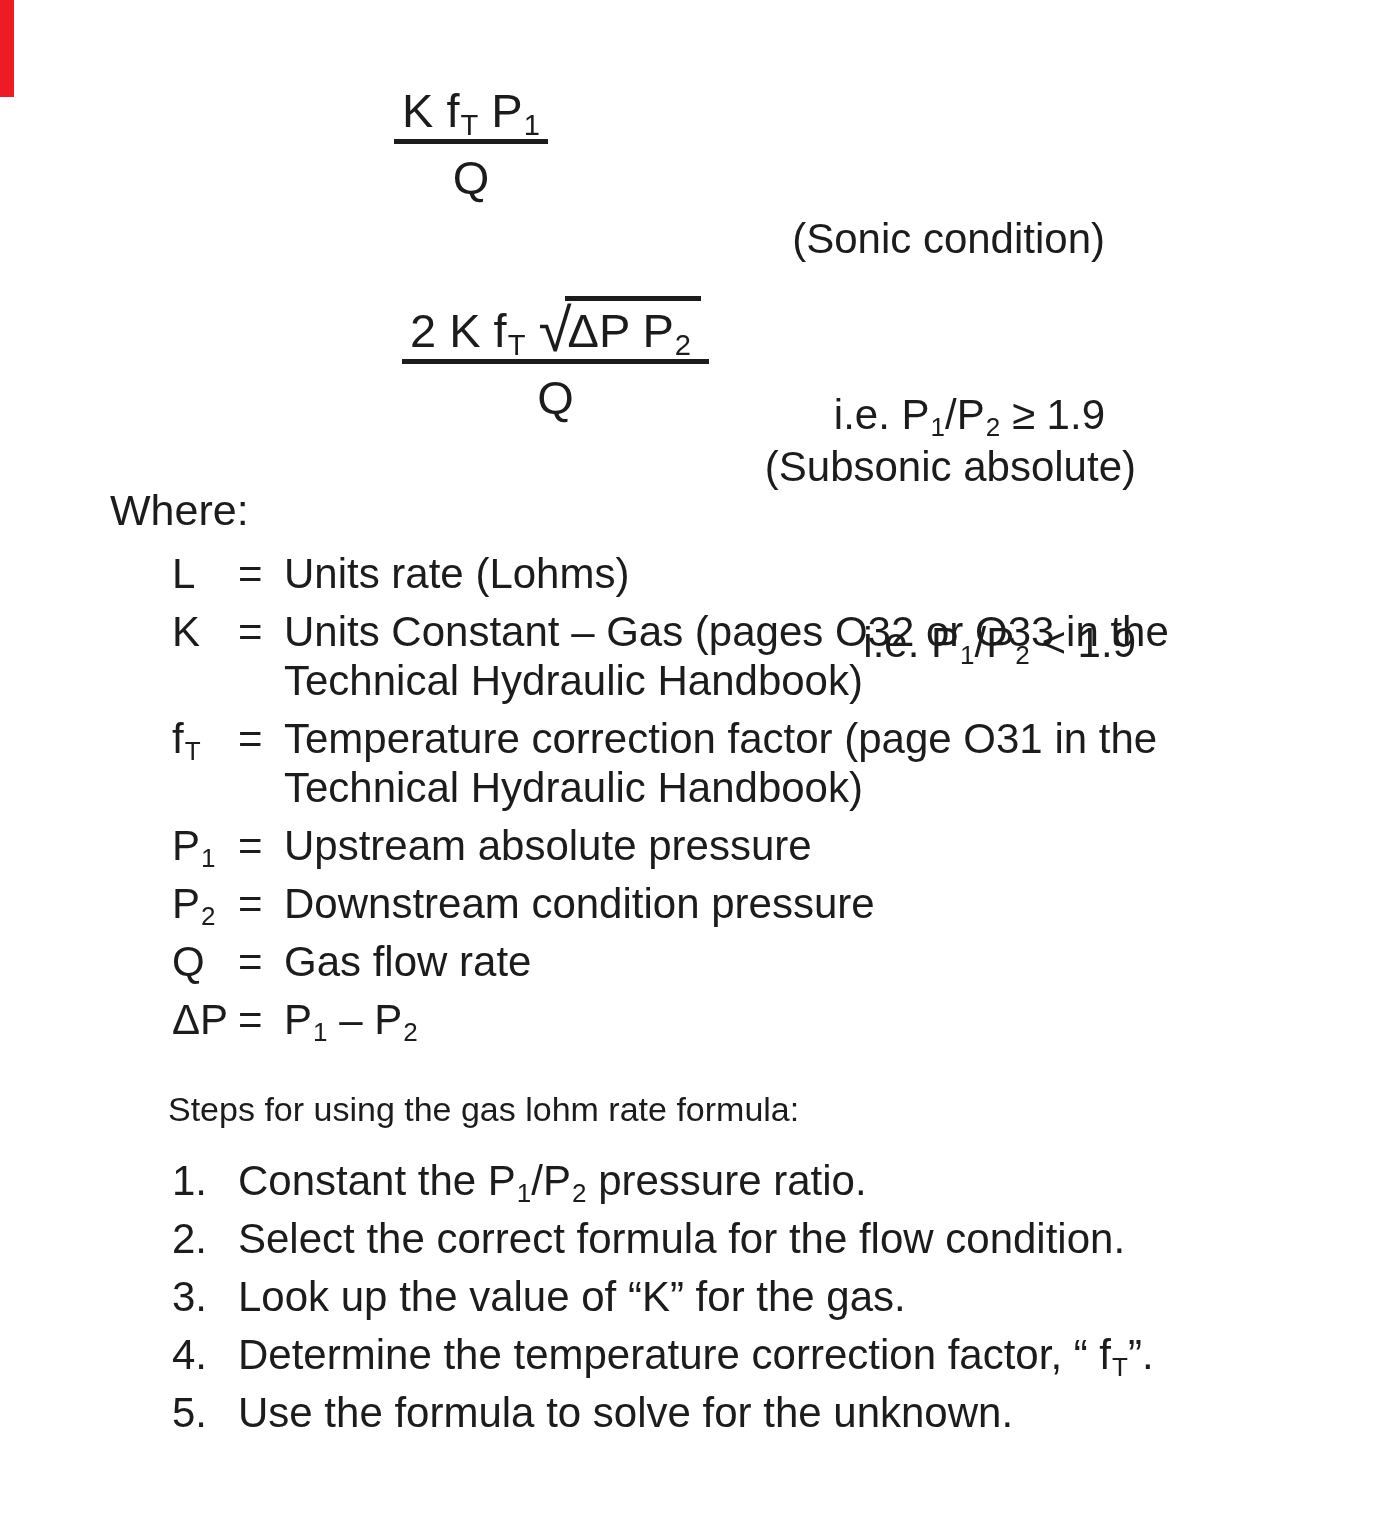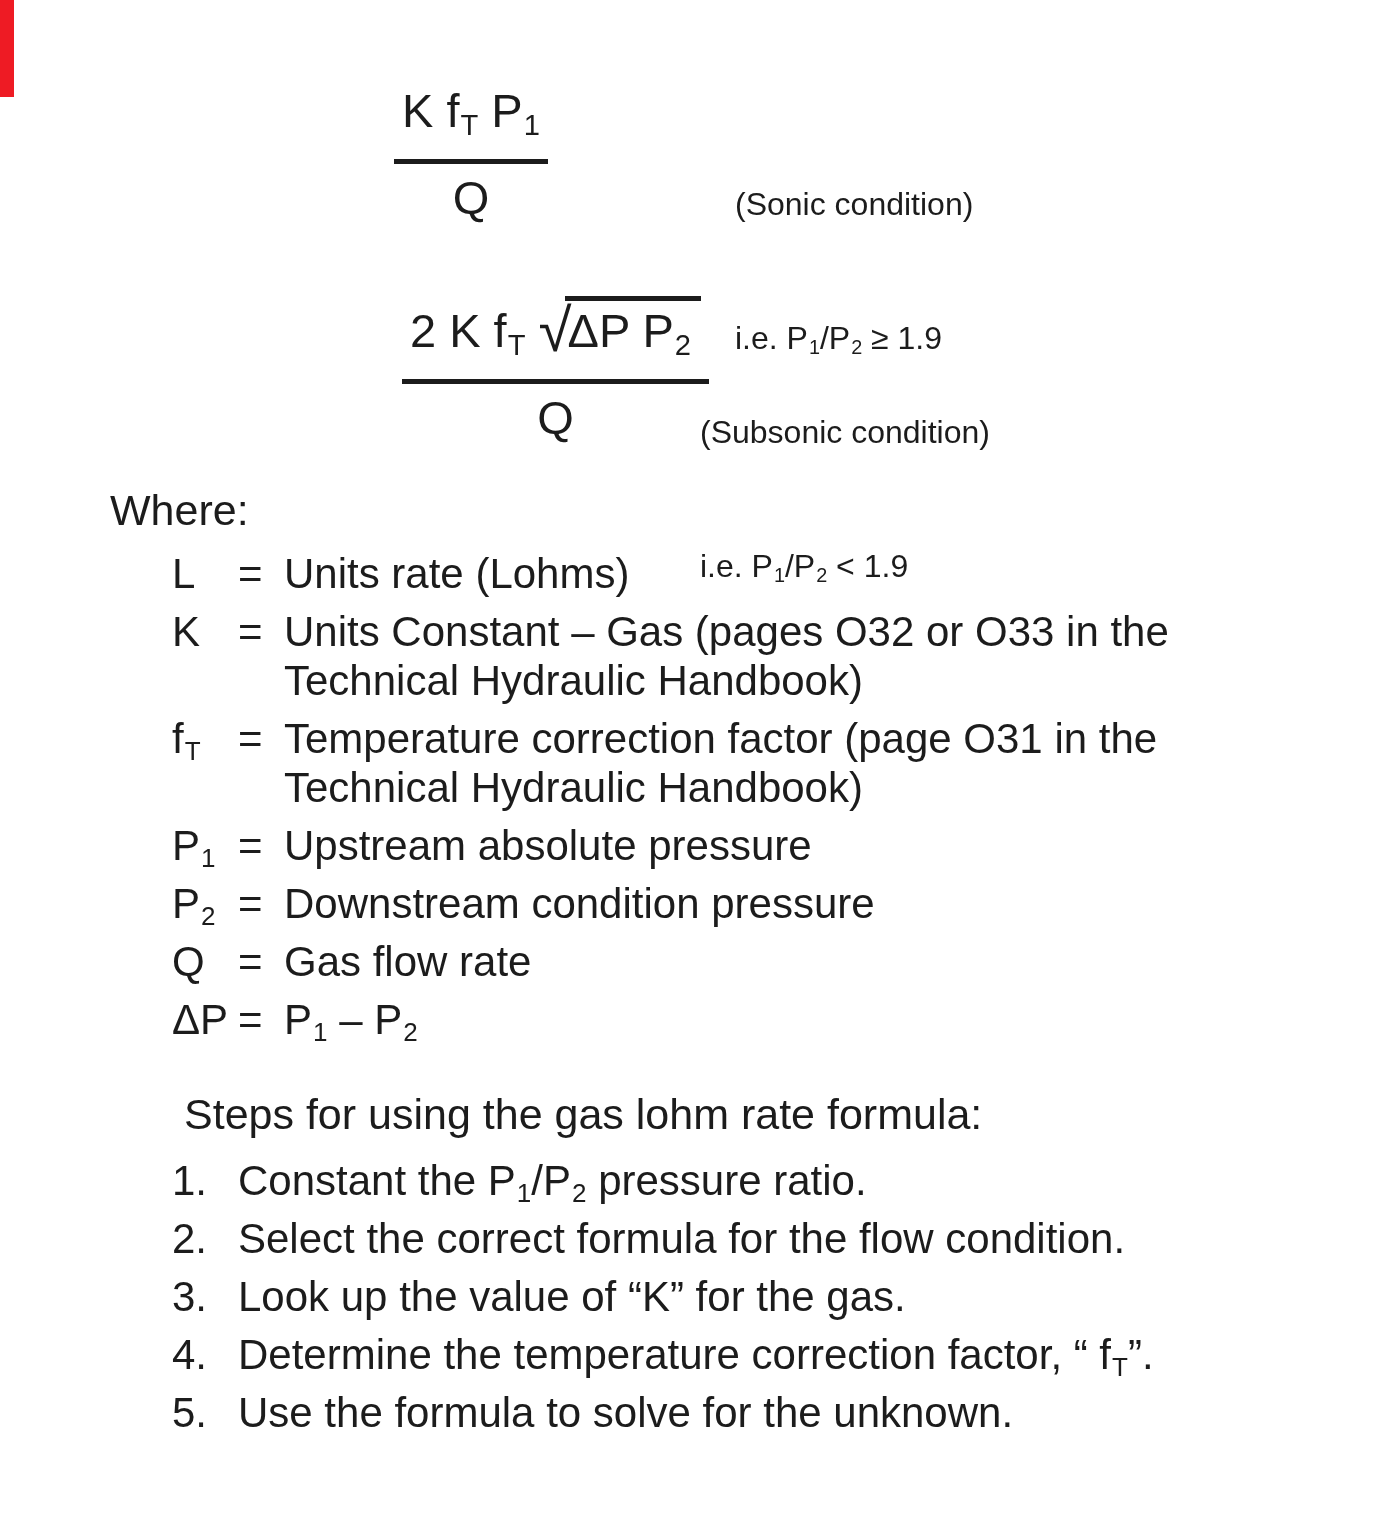--- a/index.html
+++ b/index.html
@@ -29,21 +29,21 @@
   
   .frac {
     display: inline-flex;
     flex-direction: column;
     align-items: center;
     font-size: 47px;
     line-height: 1.05;
   }
   .frac .num {
     display: inline-block;
-    padding: 0 8px 24px 8px;
+    padding: 0 8px 4px 8px;
     white-space: pre;
   }
   .frac .bar {
     align-self: stretch;
     height: 5px;
     background: #1c1c1c;
   }
   .frac .den { padding-top: 9px; }
 
   .sqrt { white-space: pre; }
@@ -60,22 +60,22 @@
     margin-left: -7px;
     white-space: pre;
   }
 
   .sonic-formula    { position: absolute; left: 394px; top: 86px; }
   .subsonic-formula { position: absolute; left: 372px; top: 296px; margin-left: 30px; }
 
   
   .cond {
     position: absolute;
-    text-align: left;
-    font-size: 32px;
+    text-align: right;
+    font-size: 42px;
     line-height: 1.40;
     white-space: pre;
   }
   .sonic-cond    { left: 735px; top: 92px;  width: 370px; }
   .subsonic-cond { left: 700px; top: 320px; width: 436px; }
 
   
   .where-label {
     position: absolute;
     left: 88px; top: 486px;
@@ -92,22 +92,22 @@
     grid-template-columns: 66px 46px auto;
     line-height: 49px;
     margin-bottom: 9px;
     white-space: pre;
   }
   .def-text div { min-height: 0; }
 
   
   .steps-title {
     position: absolute;
-    left: 184px; top: 1090px;
-    font-size: 43px;
+    left: 168px; top: 1090px;
+    font-size: 34px;
   }
   .steps {
     position: absolute;
     left: 172px; top: 1157px;
     font-size: 42px;
   }
   .step-row {
     display: grid;
     grid-template-columns: 66px auto;
     line-height: 47px;
@@ -137,21 +137,21 @@
 
   <div class="subsonic-formula">
     <div class="frac">
       <div class="num"><span>2 K f</span><sub>T</sub><span class="sqrt"> <span class="sqrt-sign">√</span><span class="radicand"><span>ΔP P</span><sub>2</sub></span></span></div>
       <div class="bar"></div>
       <div class="den">Q</div>
     </div>
   </div>
 
   <div class="cond subsonic-cond">
-    <div>(Subsonic condition)</div>
+    <div>(Subsonic absolute)</div>
     <div><span>i.e. P</span><sub>1</sub><span>/P</span><sub>2</sub><span> &lt; 1.9</span></div>
   </div>
 
   <div class="where-label">Where:</div>
 
   <div class="defs">
 
     <div class="def-row">
       <span class="def-sym"><span>L</span><sub></sub></span>
       <span class="def-eq">=</span>

